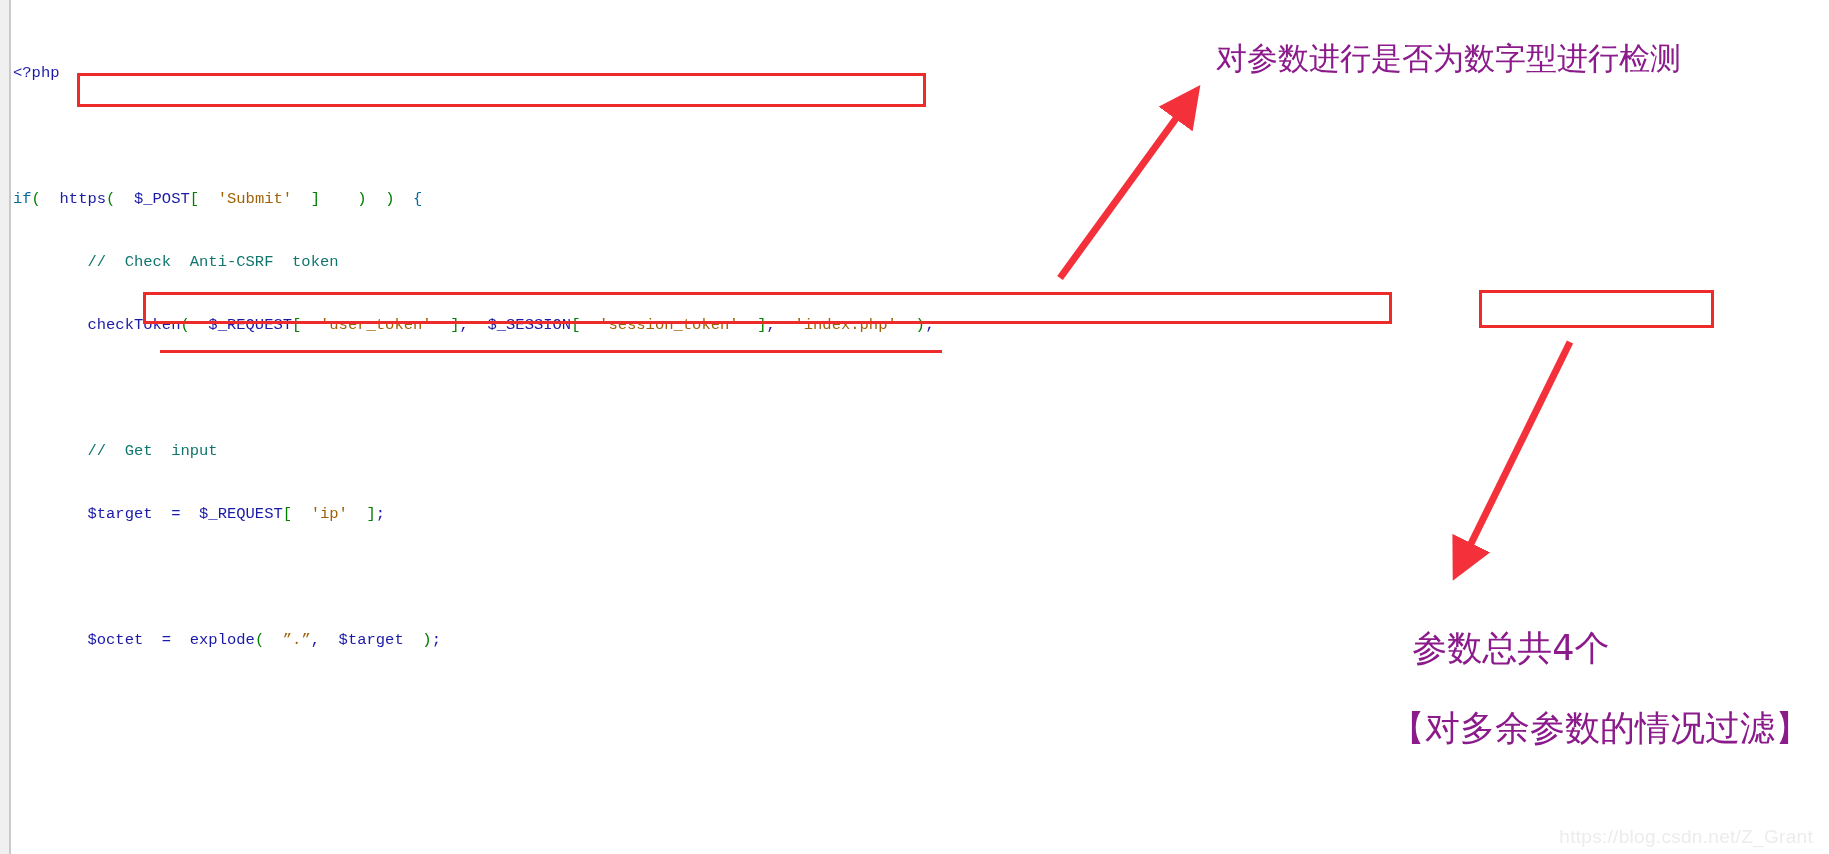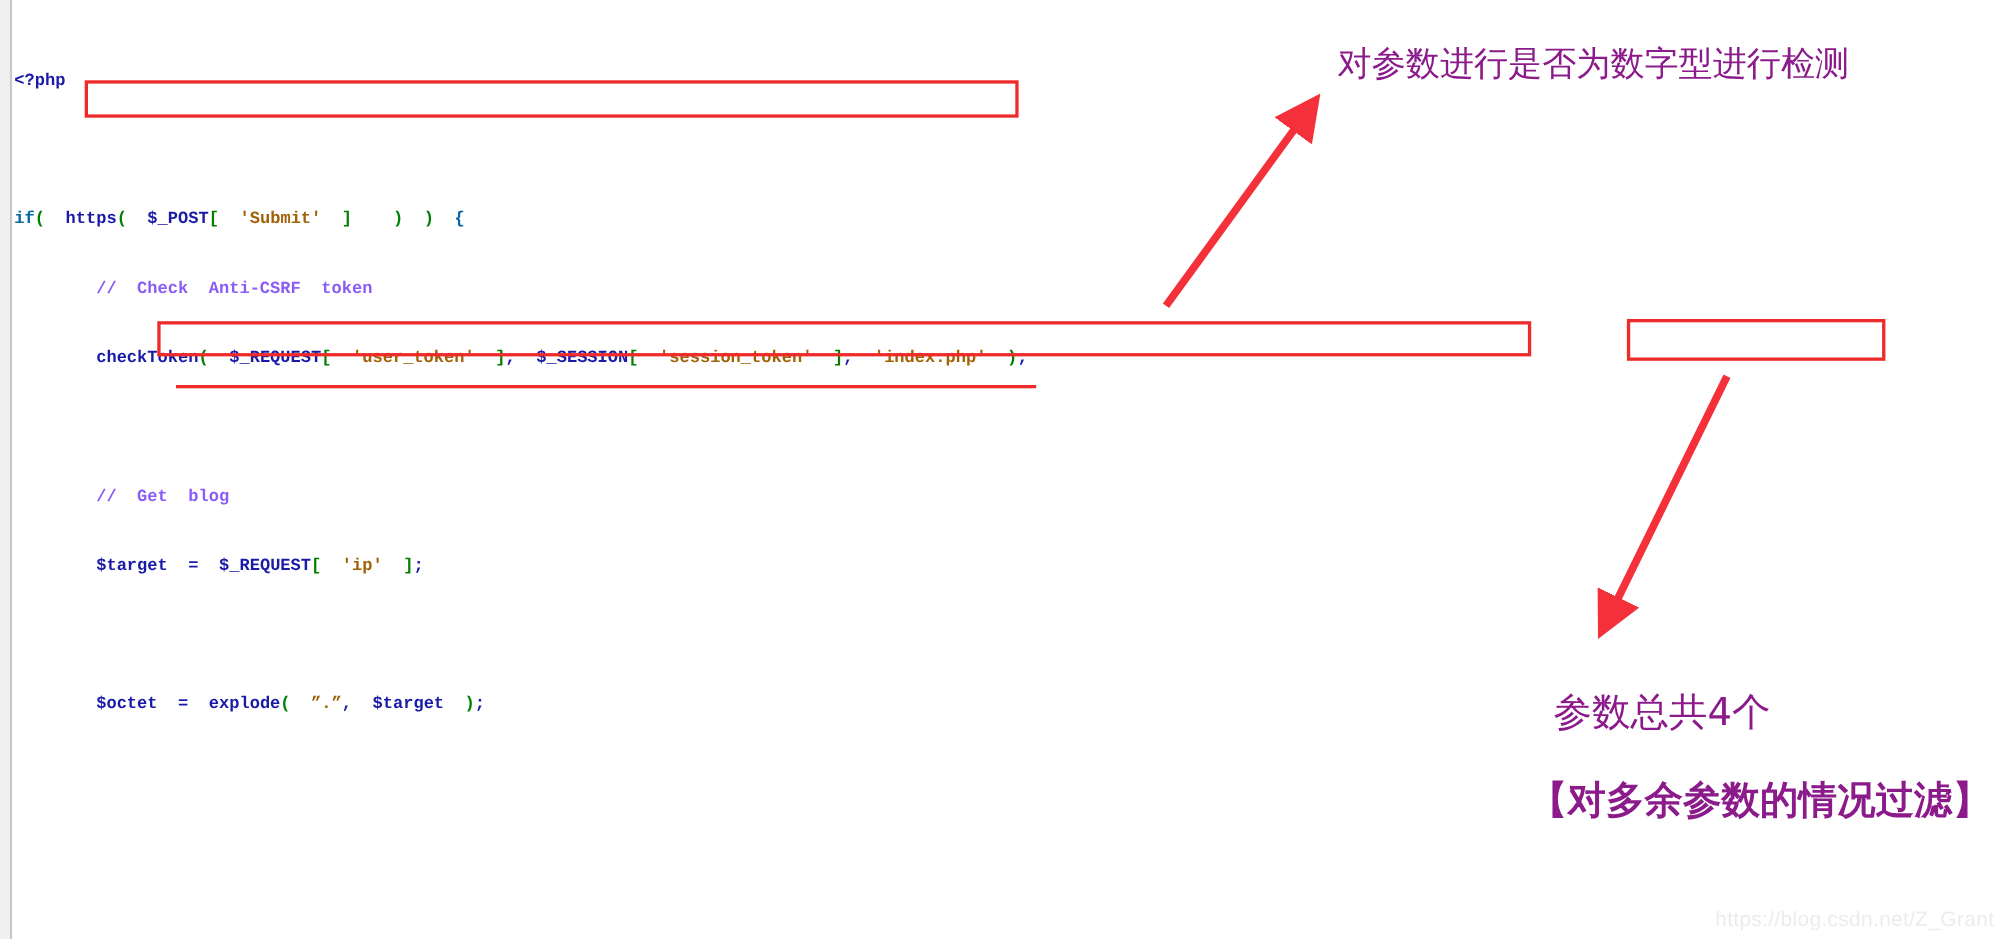--- a/index.html
+++ b/index.html
@@ -26,29 +26,28 @@
   
   #code {
     position: absolute;
     left: 13px; top: 0;
     width: 1816px; height: 650px;
     font-family: "Liberation Mono", "DejaVu Sans Mono", monospace;
     font-size: 15.5px;
     line-height: 21px;
     white-space: pre;
     color: #1a1aa8;
-    font-weight: bold;
   }
   .line { height: 21px; white-space: pre; }
 
   
   .kw   { color: #0369a1; }      
   .var  { color: #1a1aa8; }
   .str  { color: #a16207; }      
-  .cmt  { color: #8b5cf6; }      
+  .cmt  { color: #0f766e; }      
   .brk  { color: #008000; }
   .php  { color: #1a1aa8; }
 
   
   .redbox {
     position: absolute;
     border: 3px solid #ee2b2b;
     pointer-events: none;
   }
   .redunderline {
@@ -63,21 +62,21 @@
   .note {
     position: absolute;
     color: #8b1a8b;
     font-family: "DejaVu Sans", "Liberation Sans", sans-serif;
     font-size: 30px;
     line-height: 40px;
     white-space: pre;
   }
   #note-numeric { left: 1216px; top: 38px; font-size: 31px; }
   #note-count   { left: 1390px; top: 588px; font-size: 35px; }
-  #note-count .l2 { display:block;font-weight:bold; }
+  #note-count .l2 { display:block; }
 
   
   #watermark {
     position: absolute;
     right: 16px; bottom: 6px;
     color: #ececec;
     font-family: "Liberation Sans", sans-serif;
     font-size: 19px;
     letter-spacing: .3px;
   }
@@ -88,21 +87,21 @@
 <div id="gutter"></div>
 
 <div id="code">
 
   <div class="line"><span class="php">&lt;?php</span></div>
   <div class="line"> </div>
   <div class="line"><span class="kw">if</span><span class="brk">(</span>  <span class="var">https</span><span class="brk">(</span>  <span class="var">$_POST</span><span class="brk">[</span>  <span class="str">'Submit'</span>  <span class="brk">]</span>    <span class="brk">)</span>  <span class="brk">)</span>  <span class="kw">{</span></div>
   <div class="line">        <span class="cmt">//  Check  Anti-CSRF  token</span></div>
   <div class="line">        <span class="var">checkToken</span><span class="brk">(</span>  <span class="var">$_REQUEST</span><span class="brk">[</span>  <span class="str">'user_token'</span>  <span class="brk">]</span>,  <span class="var">$_SESSION</span><span class="brk">[</span>  <span class="str">'session_token'</span>  <span class="brk">]</span>,  <span class="str">'index.php'</span>  <span class="brk">)</span>;</div>
   <div class="line"> </div>
-  <div class="line">        <span class="cmt">//  Get  blog</span></div>
+  <div class="line">        <span class="cmt">//  Get  input</span></div>
   <div class="line">        <span class="var">$target</span>  =  <span class="var">$_REQUEST</span><span class="brk">[</span>  <span class="str">'ip'</span>  <span class="brk">]</span>;</div>
   <div class="line"> </div>
   <div class="line">        <span class="var">$octet</span>  =  <span class="var">explode</span><span class="brk">(</span>  <span class="str">”.”</span>,  <span class="var">$target</span>  <span class="brk">)</span>;</div>
   <div class="line"> </div>
   
   
   
   
   
   

